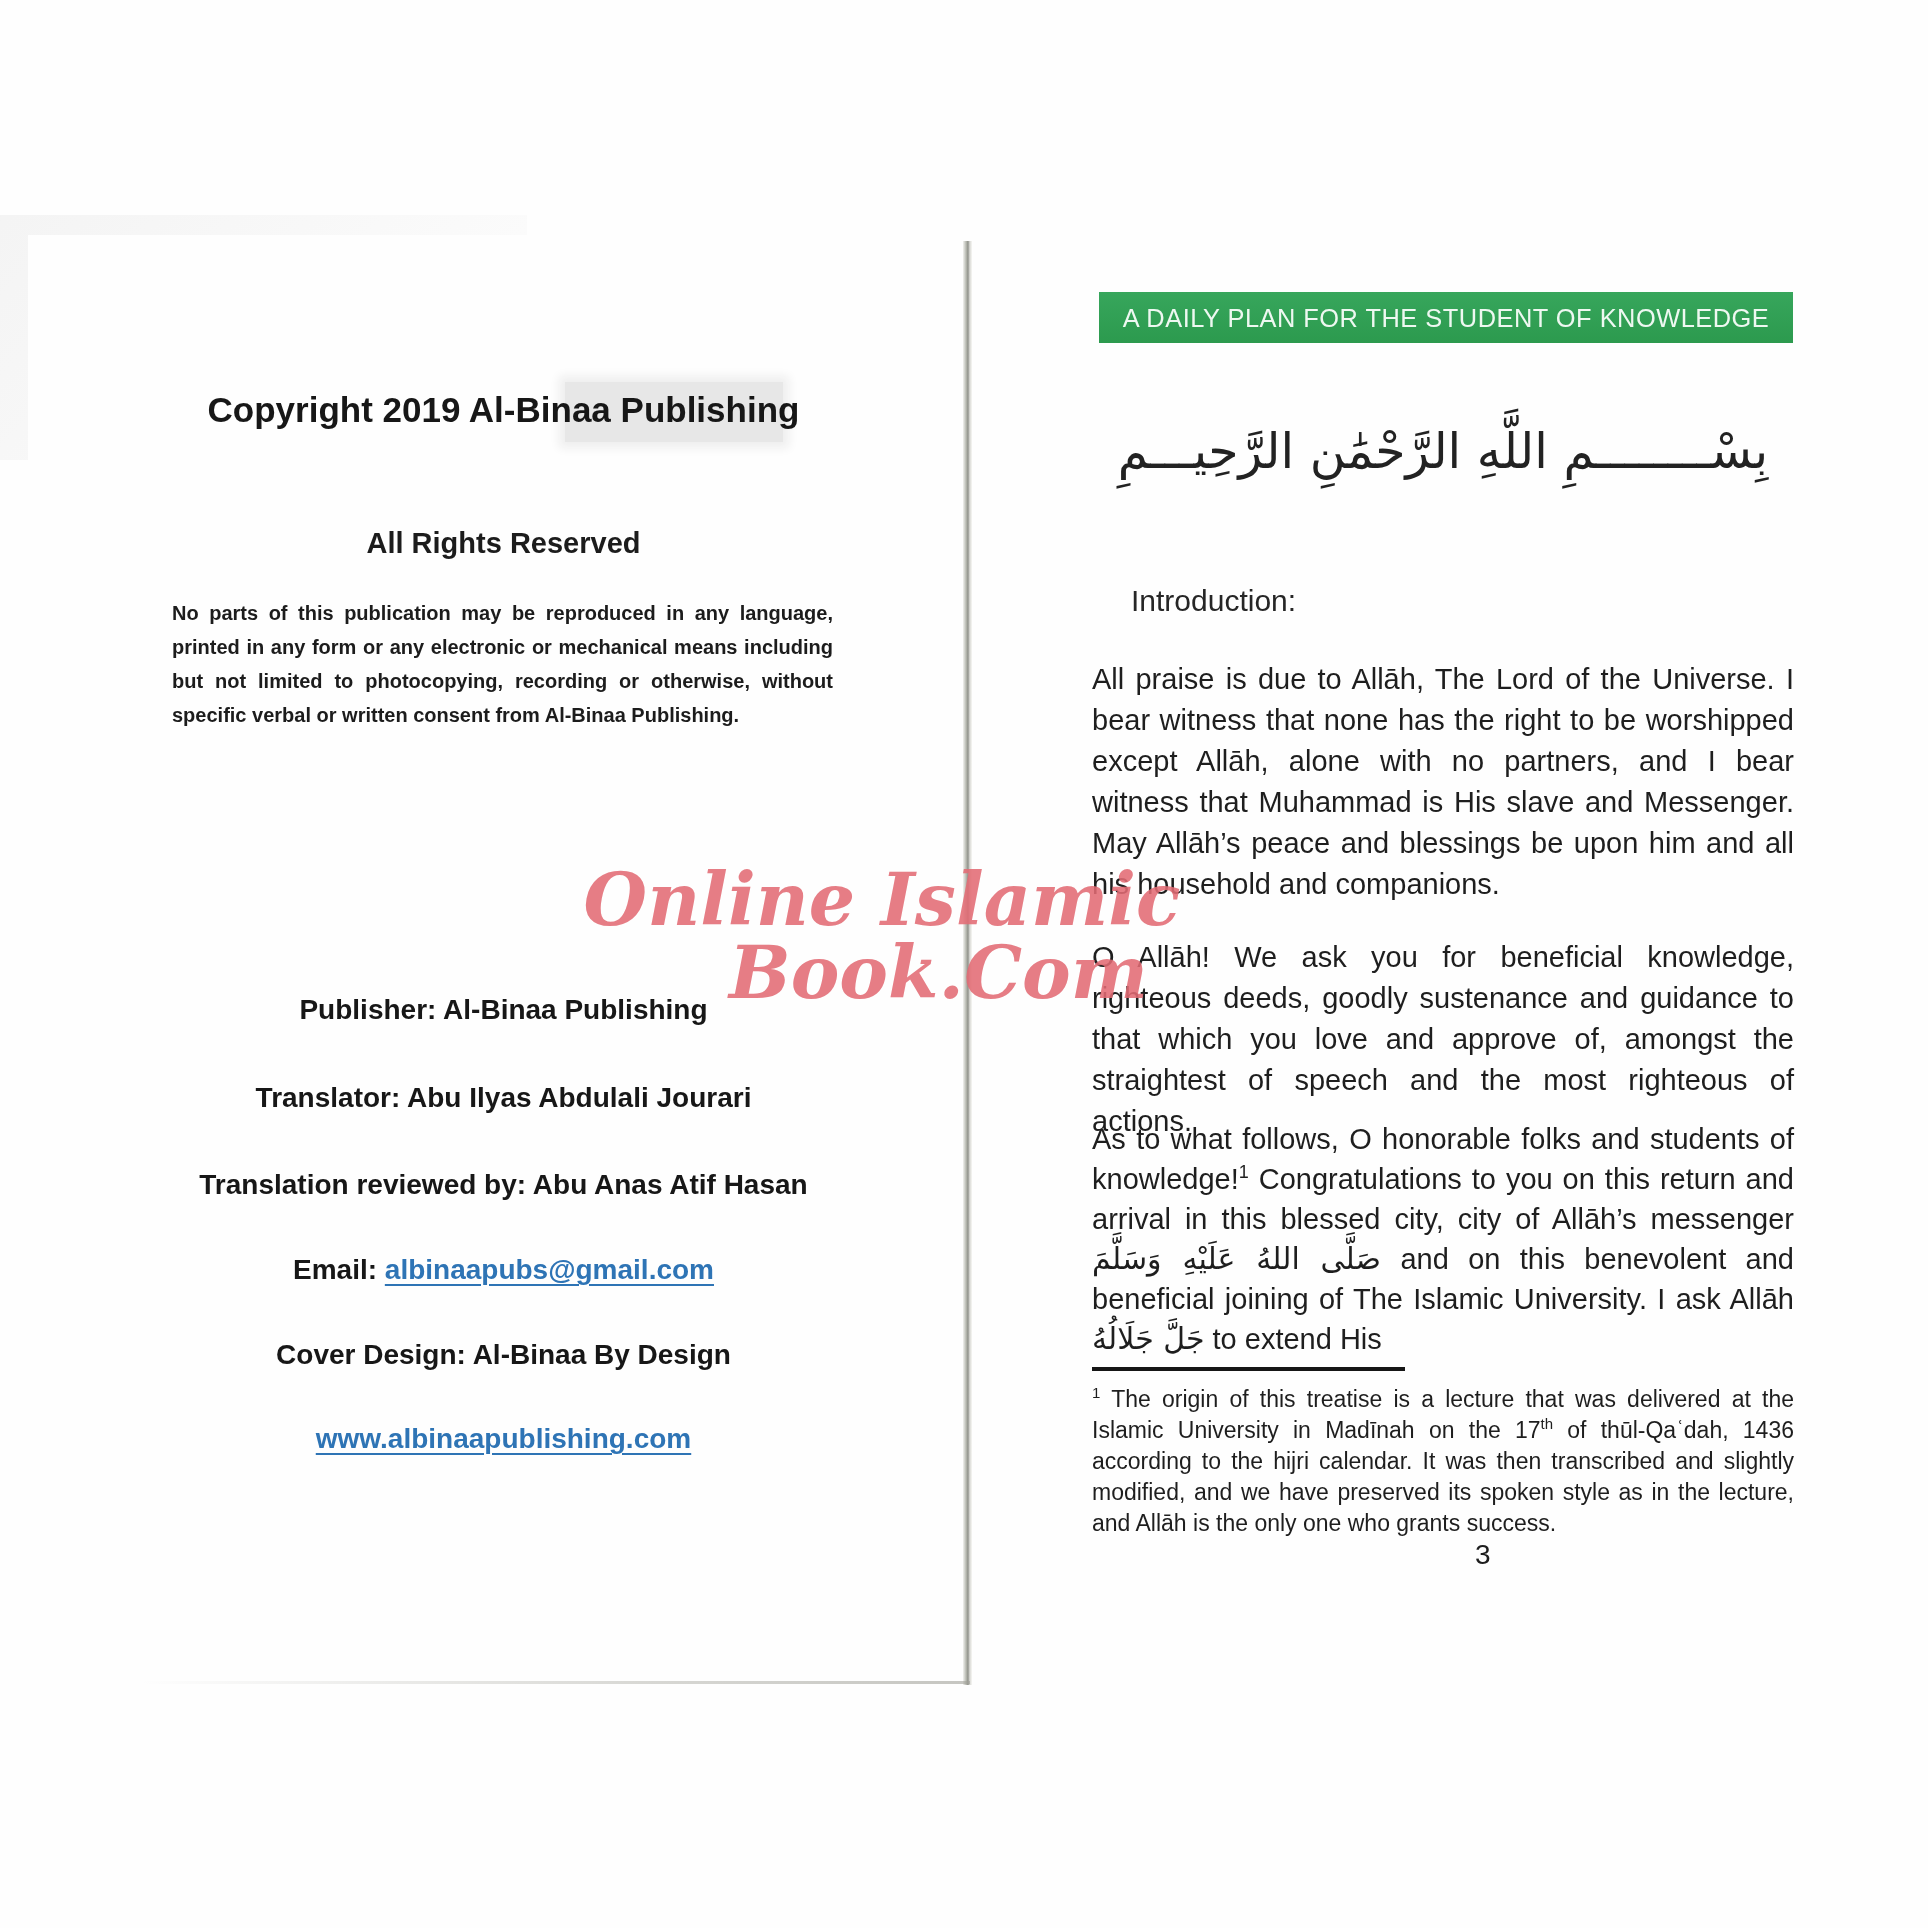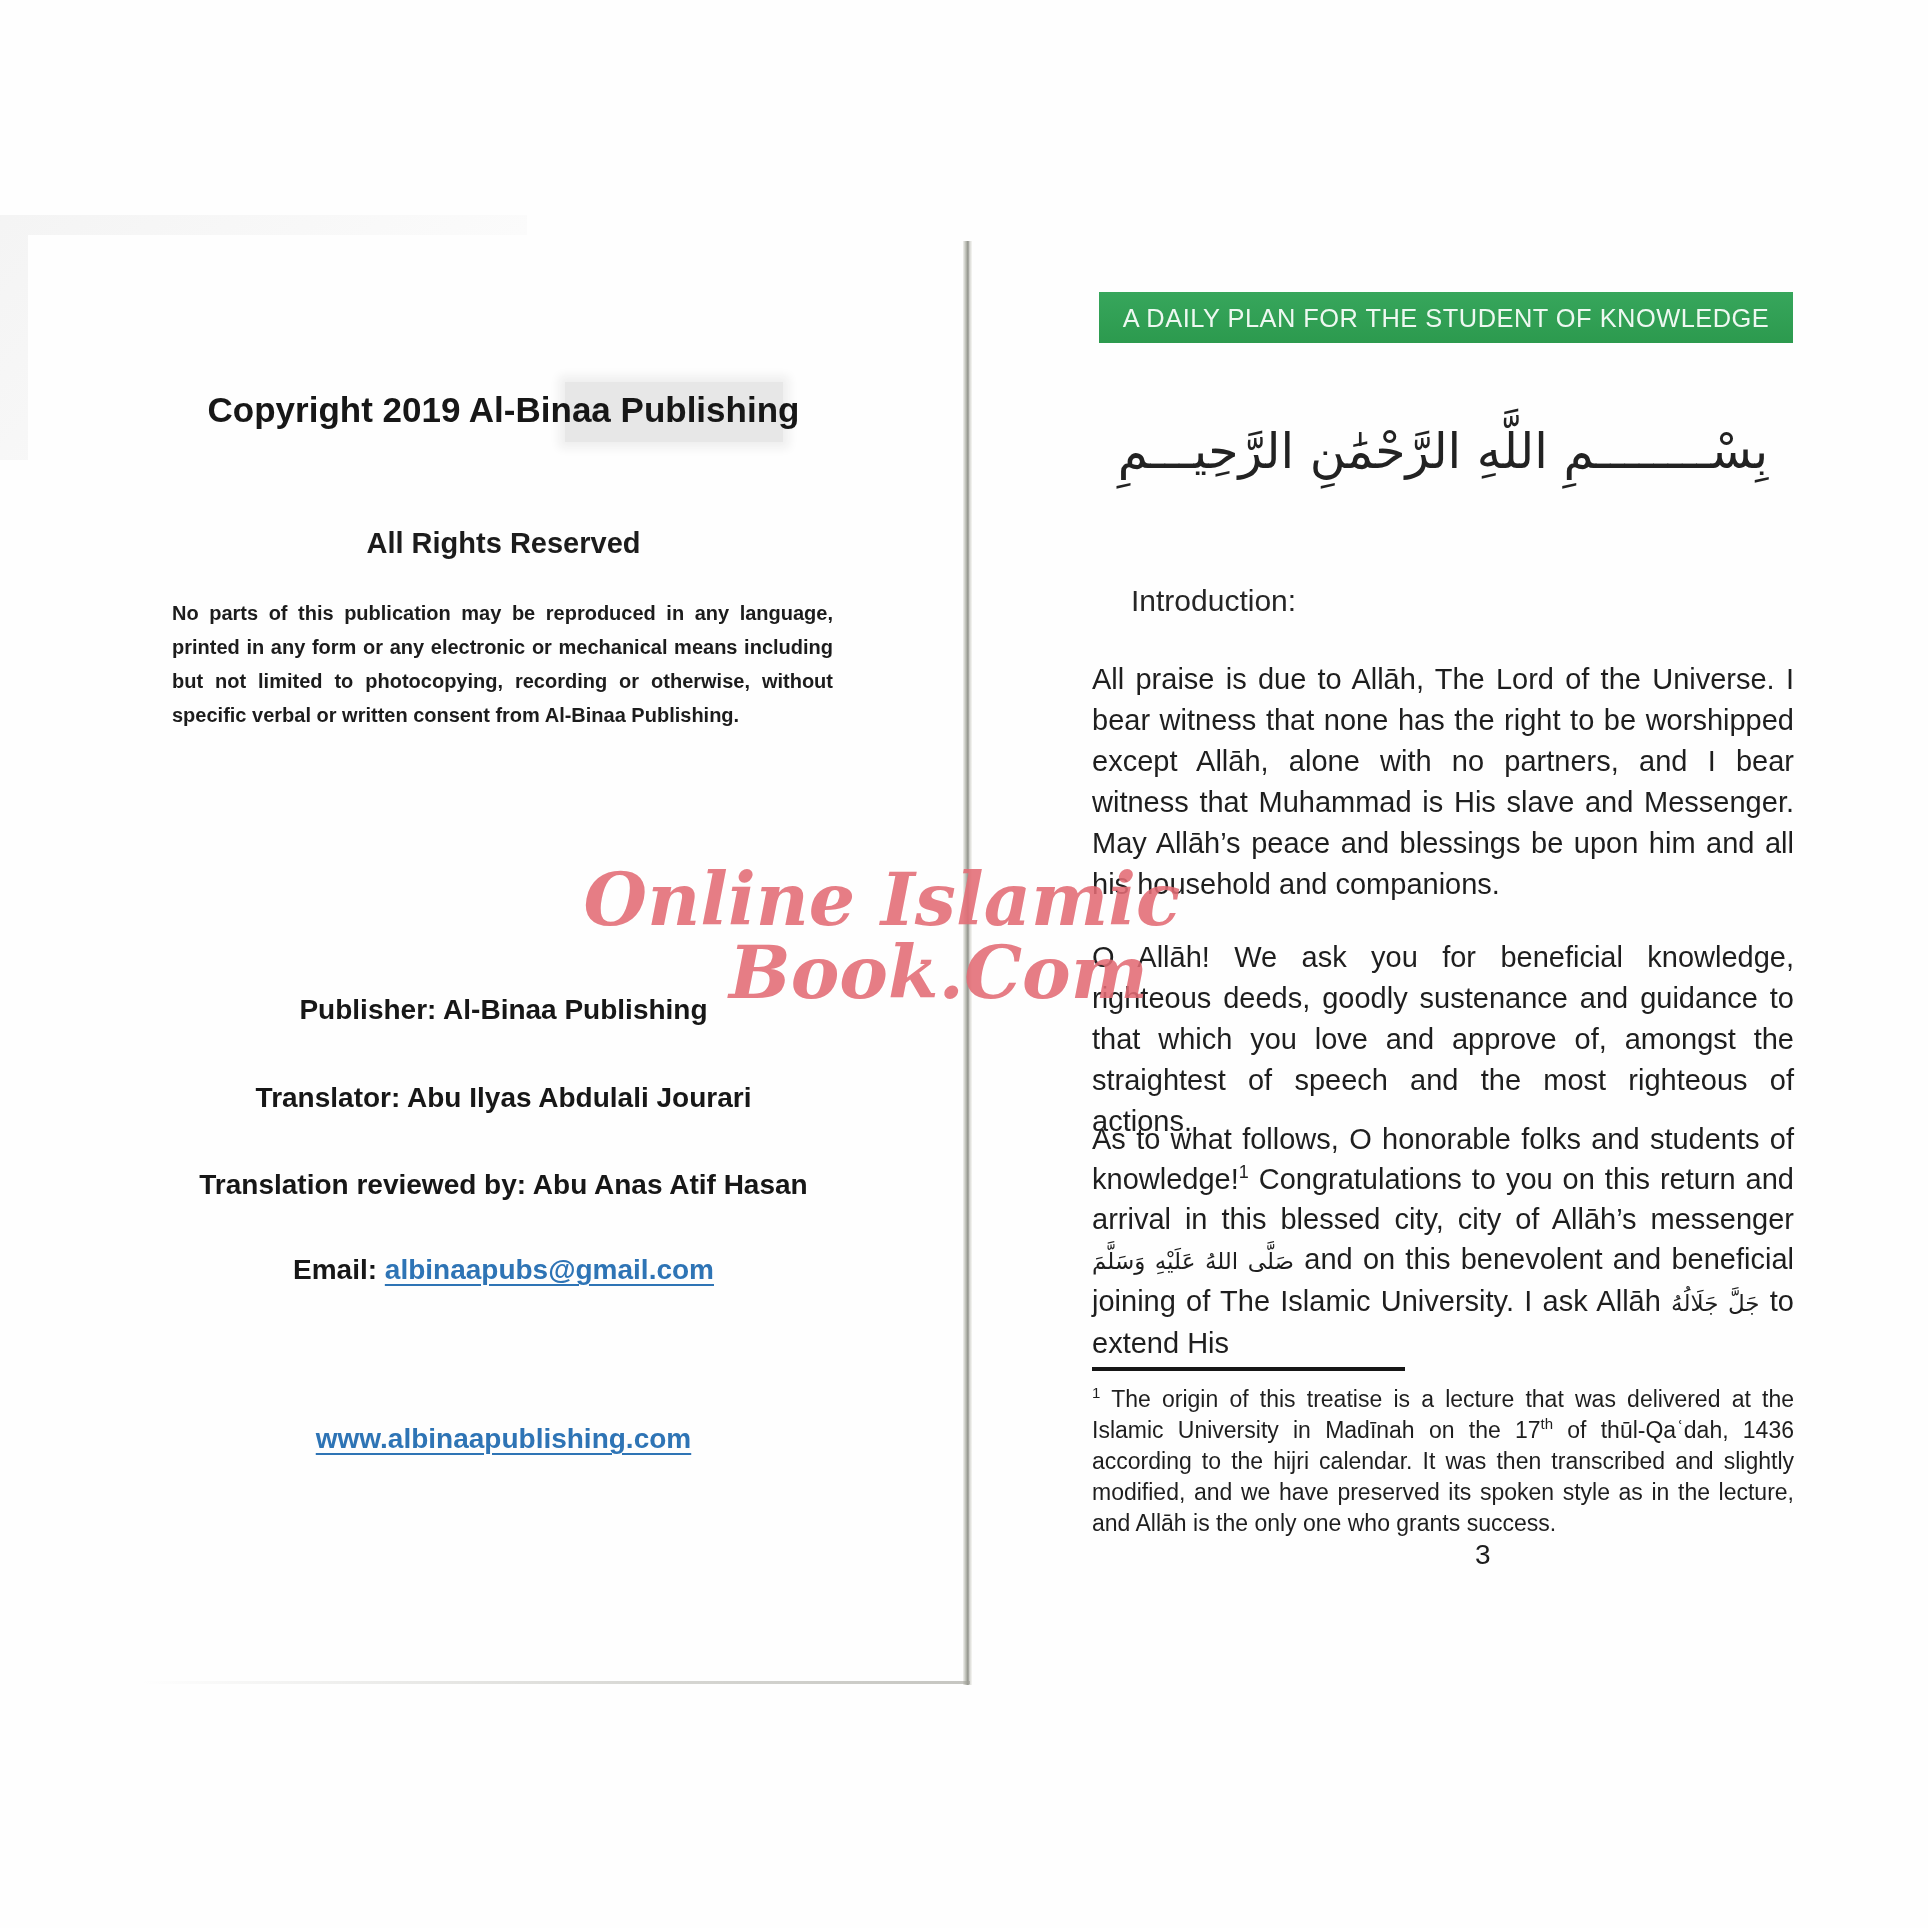--- a/index.html
+++ b/index.html
@@ -131,21 +131,21 @@
     line-height: 41px;
     text-align: justify;
     color: #1e1e1e;
   }
   #para1 { top: 659px; }
   #para2 { top: 937px; }
   #para3 { top: 1119px; line-height: 40px; }
 
   .arabic-inline {
     font-family: "DejaVu Sans", sans-serif;
-    font-size: 23px;
+    font-size: 30px;
     white-space: nowrap;
   }
   sup.fn-ref { font-size: 18px; line-height: 0; }
 
   #footnote-rule {
     position: absolute;
     left: 1092px; top: 1367px;
     width: 313px; height: 3.8px;
     background: #161616;
   }
@@ -208,20 +208,21 @@
   <div id="notice-para">No parts of this publication may be reproduced in any language, printed in any form or any electronic or mechanical means including but not limited to photocopying, recording or otherwise, without specific verbal or written consent from Al-Binaa Publishing.</div>
 
   <div id="publisher-line" class="center-bold-line">Publisher: Al-Binaa Publishing</div>
   <div id="translator-line" class="center-bold-line">Translator: Abu Ilyas Abdulali Jourari</div>
   <div id="review-line" class="center-bold-line">Translation reviewed by: Abu Anas Atif Hasan</div>
 
   <div id="email-line" class="center-bold-line">
     <span>Email: </span><a class="doc-link">albinaapubs@gmail.com</a>
   </div>
 
+  <div id="cover-line" class="center-bold-line">Cover Design: Al-Binaa By Design</div>
 
   <div id="website-line" class="center-bold-line">
     <a class="doc-link">www.albinaapublishing.com</a>
   </div>
 
   <div id="chapter-banner">A DAILY PLAN FOR THE STUDENT OF KNOWLEDGE</div>
   <div id="bismillah">بِسْــــــــمِ اللَّهِ الرَّحْمَٰنِ الرَّحِيـــمِ</div>
   <div id="intro-heading">Introduction:</div>
 
   <div id="para1" class="body-para">All praise is due to Allāh, The Lord of the Universe. I bear witness that none has the right to be worshipped except Allāh, alone with no partners, and I bear witness that Muhammad is His slave and Messenger. May Allāh’s peace and blessings be upon him and all his household and companions.</div>

